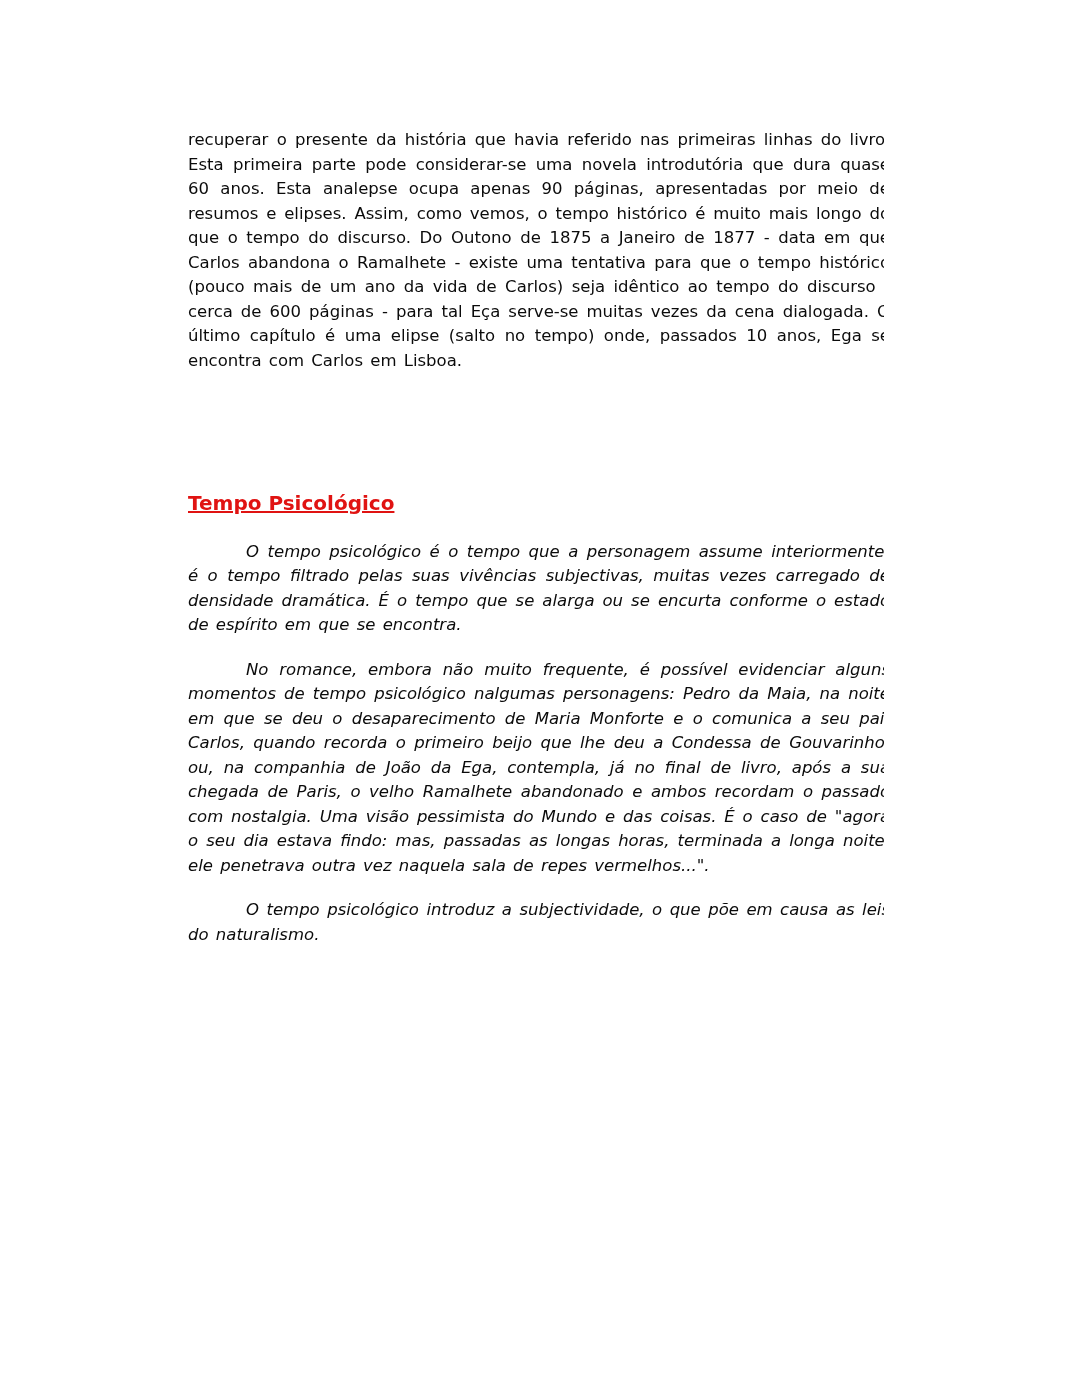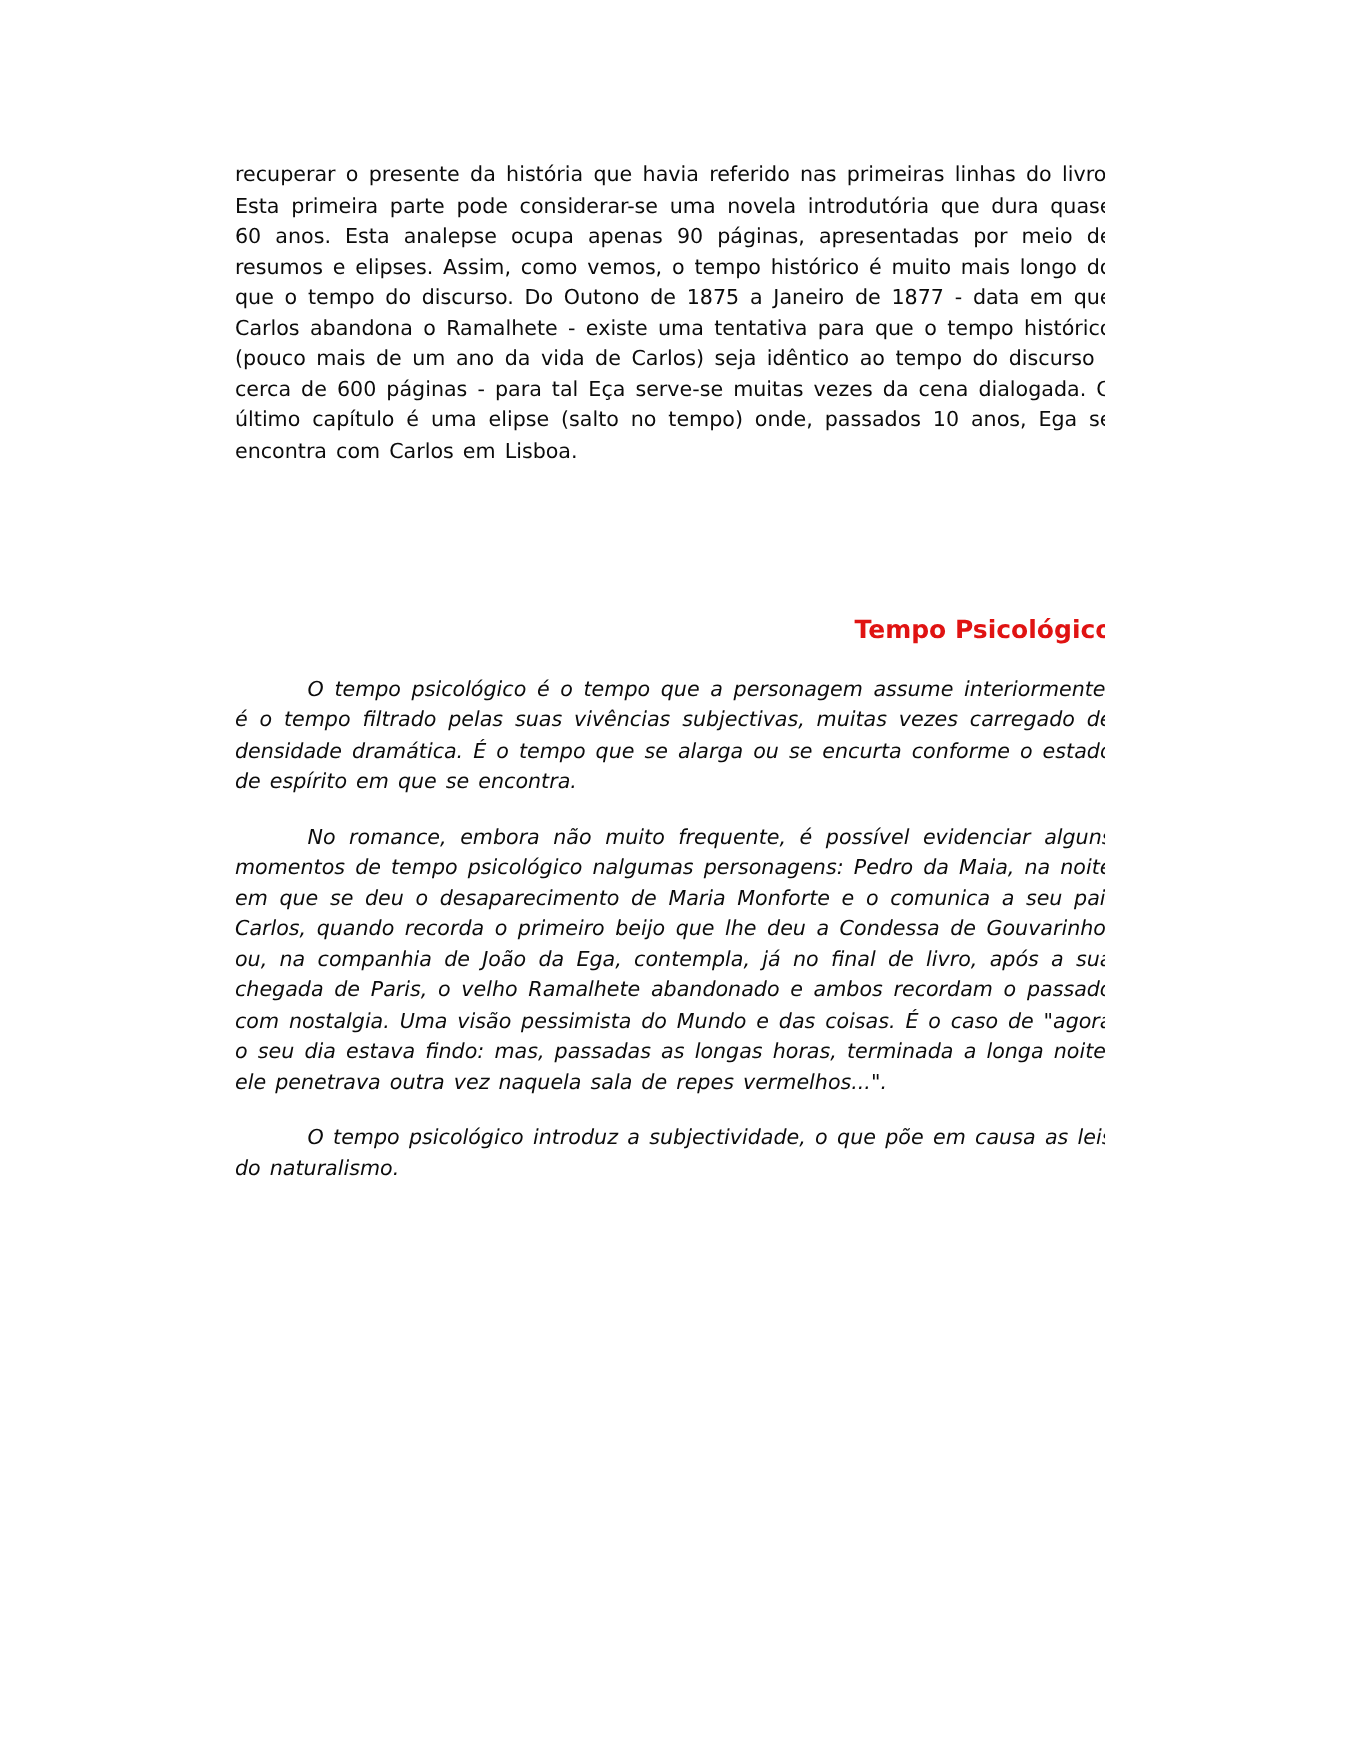--- a/index.html
+++ b/index.html
@@ -39,21 +39,22 @@
   }
   .para.spaced-after {
     margin-bottom: 20px;
   }
   .heading {
     margin: 0 0 24px 0;
     font-size: 20px;
     line-height: 24.5px;
     font-weight: bold;
     color: var(--heading-color, #e01312);
-    text-align: right;
+    text-align: left;
+    text-decoration: underline;
   }
 </style>
 </head>
 <body>
 
 <div class="page">
   <div class="content">
     <p class="para continuation">recuperar o presente da história que havia referido nas primeiras linhas do livro. Esta primeira parte pode considerar-se uma novela introdutória que dura quase 60 anos. Esta analepse ocupa apenas 90 páginas, apresentadas por meio de resumos e elipses. Assim, como vemos, o tempo histórico é muito mais longo do que o tempo do discurso. Do Outono de 1875 a Janeiro de 1877 - data em que Carlos abandona o Ramalhete - existe uma tentativa para que o tempo histórico (pouco mais de um ano da vida de Carlos) seja idêntico ao tempo do discurso - cerca de 600 páginas - para tal Eça serve-se muitas vezes da cena dialogada. O último capítulo é uma elipse (salto no tempo) onde, passados 10 anos, Ega se encontra com Carlos em Lisboa.</p>
 
     <h2 class="heading">Tempo Psicológico</h2>

